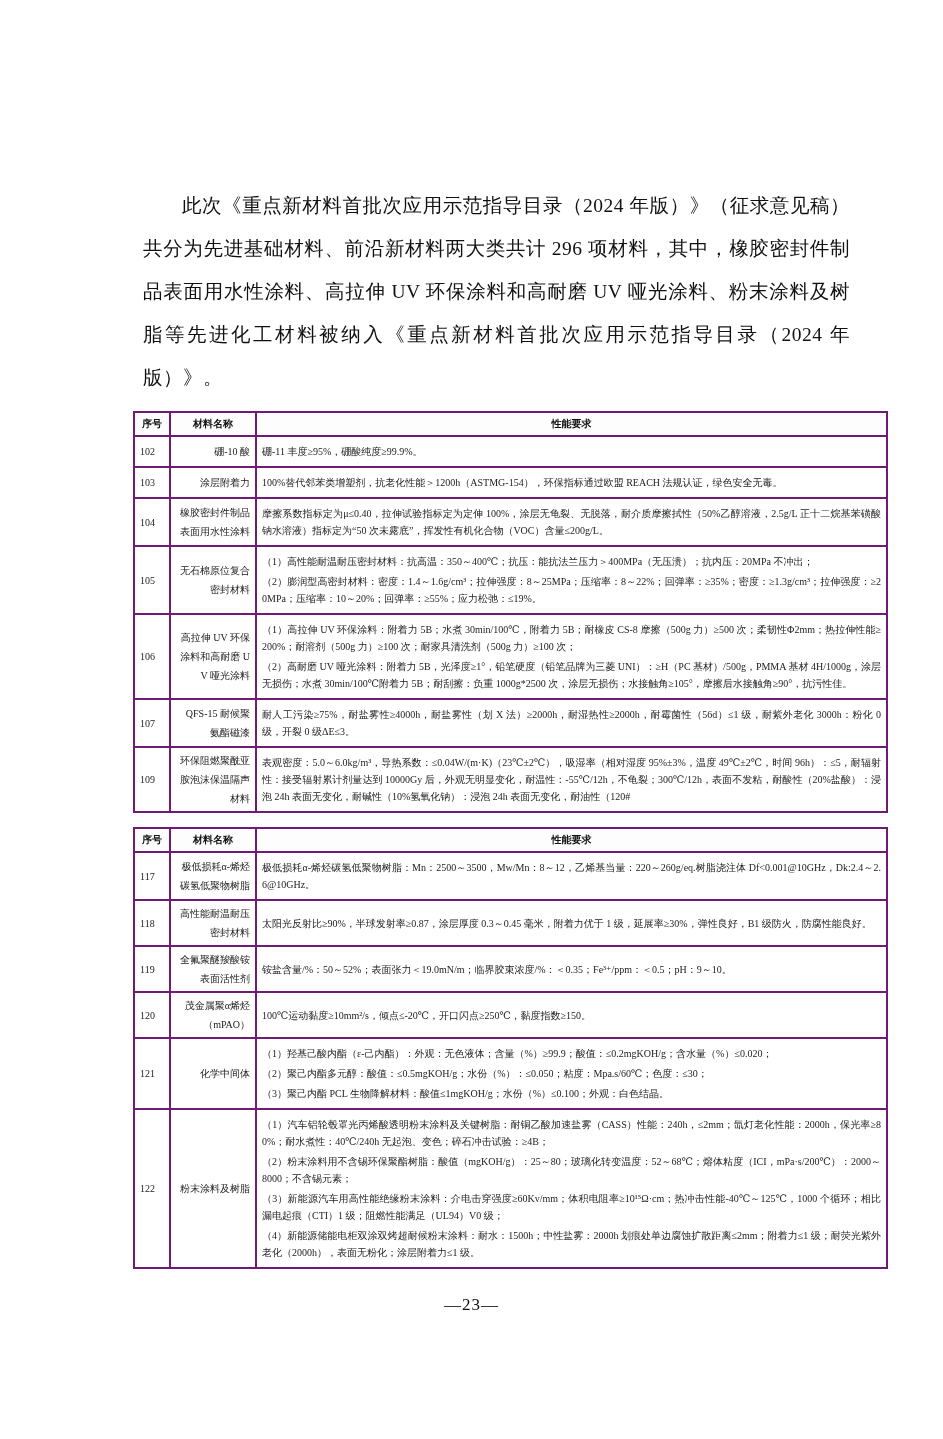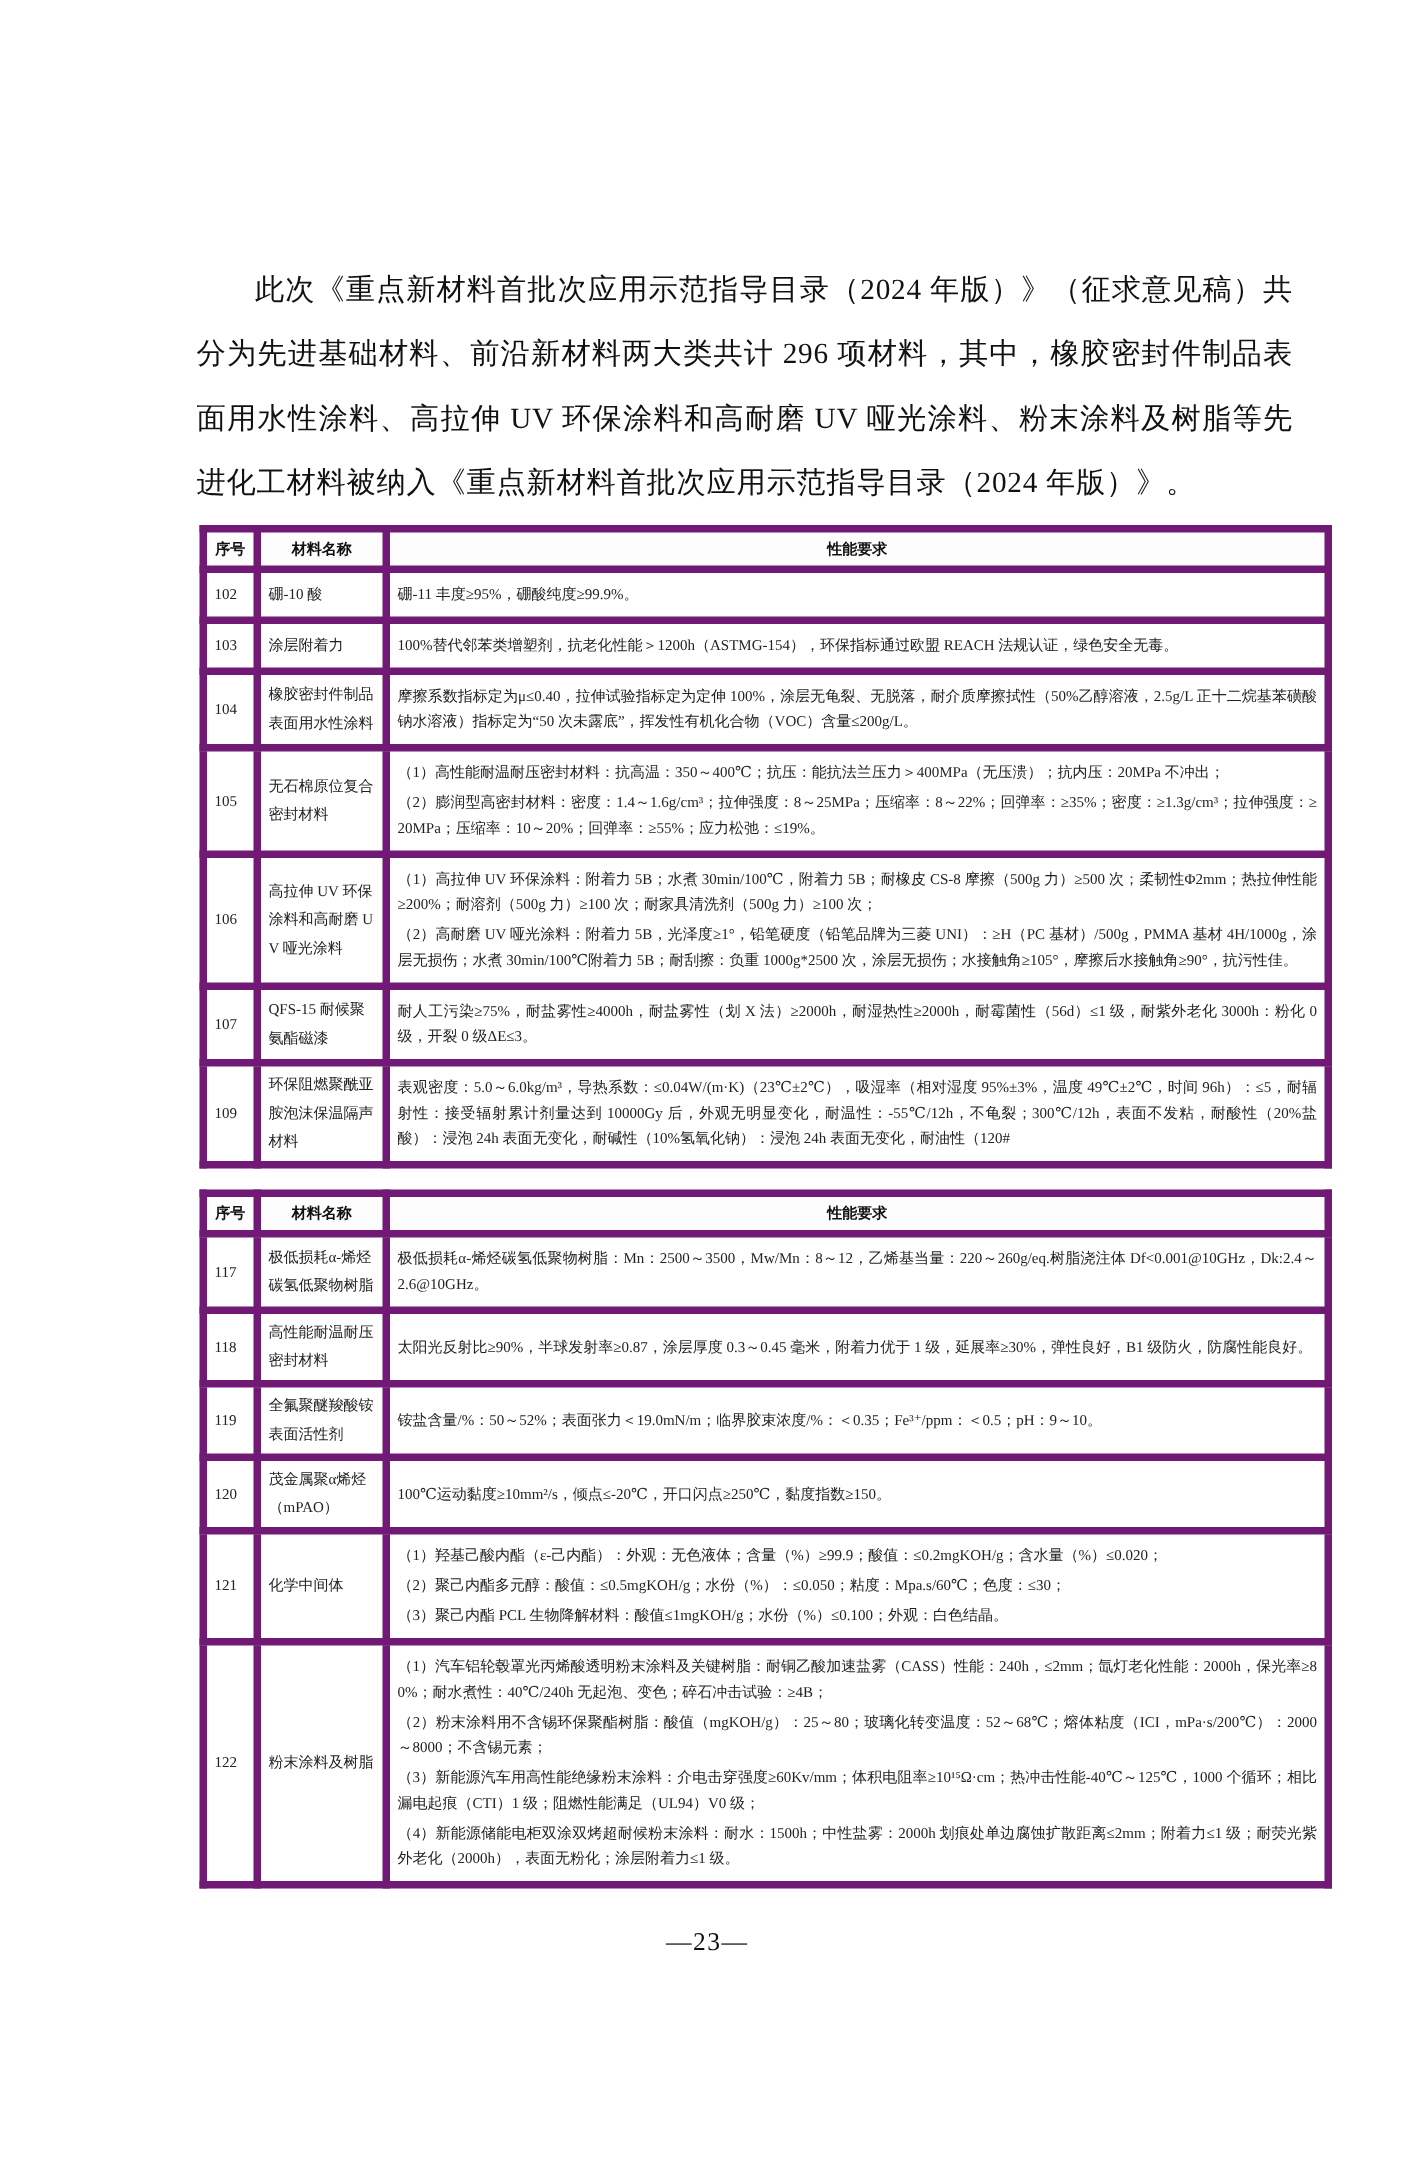--- a/index.html
+++ b/index.html
@@ -6,54 +6,54 @@
   .page{
     position:relative;
     width:943px;
     min-height:1439px;
     background:#ffffff;
     font-family:"Liberation Serif","DejaVu Serif",serif;
     color:#1c1c1c;
     box-sizing:border-box;
   }
   .intro{
-    margin:0;
+    margin:12px;
     padding:172px 81px 0 131px;
     font-size:19.5px;
     line-height:43px;
     letter-spacing:0.5px;
     text-align:justify;
     text-indent:2em;
     color:#111;
   }
   table.materials{
     margin:6px 0 0 133px;
     width:755px;
     border-collapse:collapse;
     table-layout:fixed;
     font-size:10px;
     color:#222;
   }
   table.materials + table.materials{margin-top:14px;}
   table.materials th, table.materials td{
-    border:5px solid #701a75;
+    border:2px solid #701a75;
     padding:3px 5px;
     vertical-align:middle;
     box-sizing:border-box;
     word-break:break-all;
   }
   table.materials th{
     font-weight:bold;
     text-align:center;
     color:#111;
     padding:4px 2px;
     background:#fdfdfd;
   }
   td.col-no{text-align:left;}
-  td.col-name{line-height:19px;}
+  td.col-name{line-height:19px;text-align:right;}
   td.col-req{line-height:17px;text-align:justify;}
   .req-line{margin:3px 0;}
   col.c-no{width:36px;}
   col.c-name{width:86px;}
   .page-number{
     margin-top:26px;
     text-align:center;
     font-size:17px;
     letter-spacing:1px;
     color:#111;

